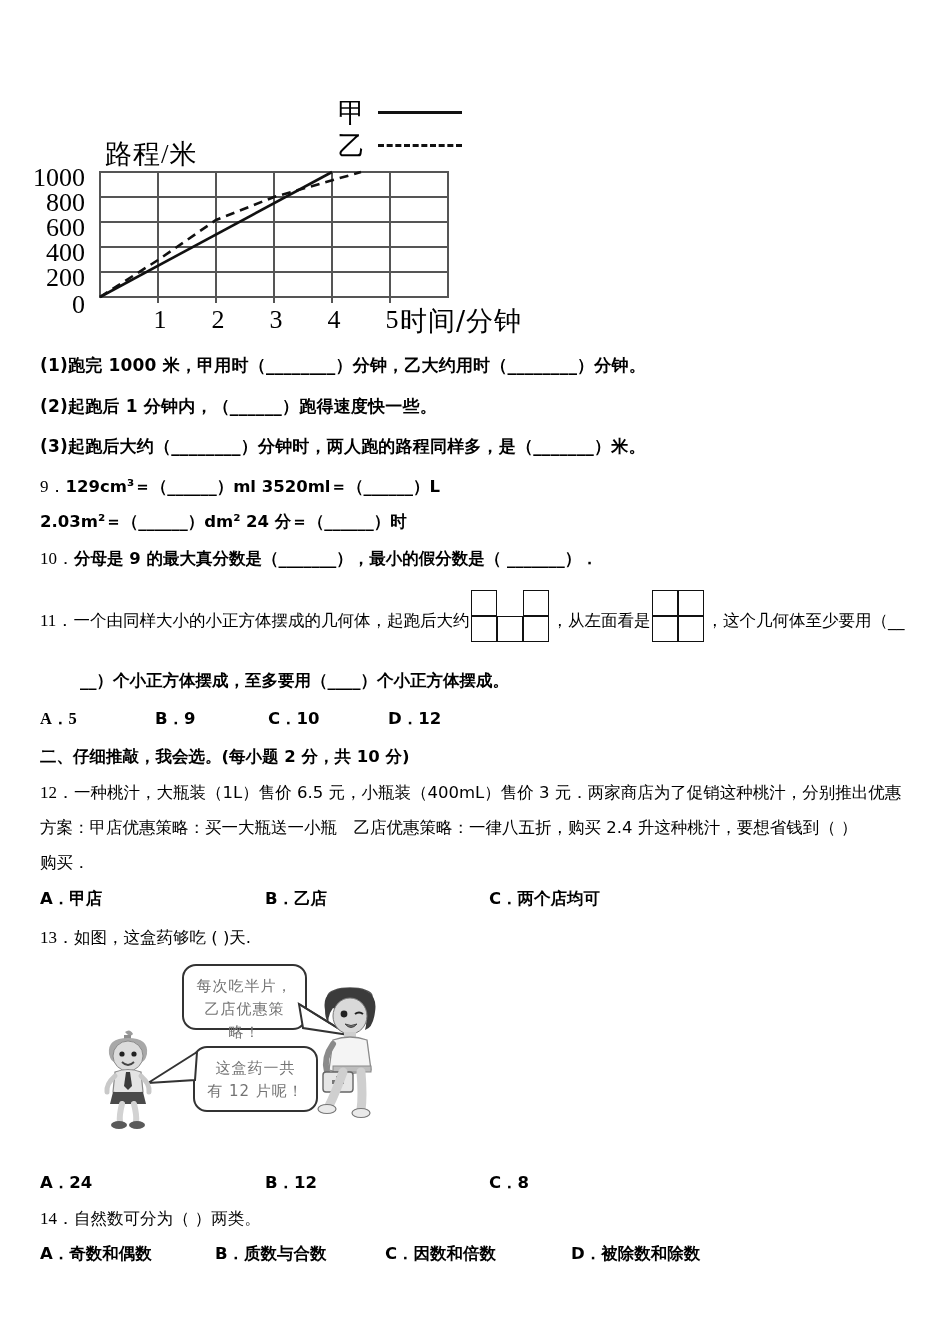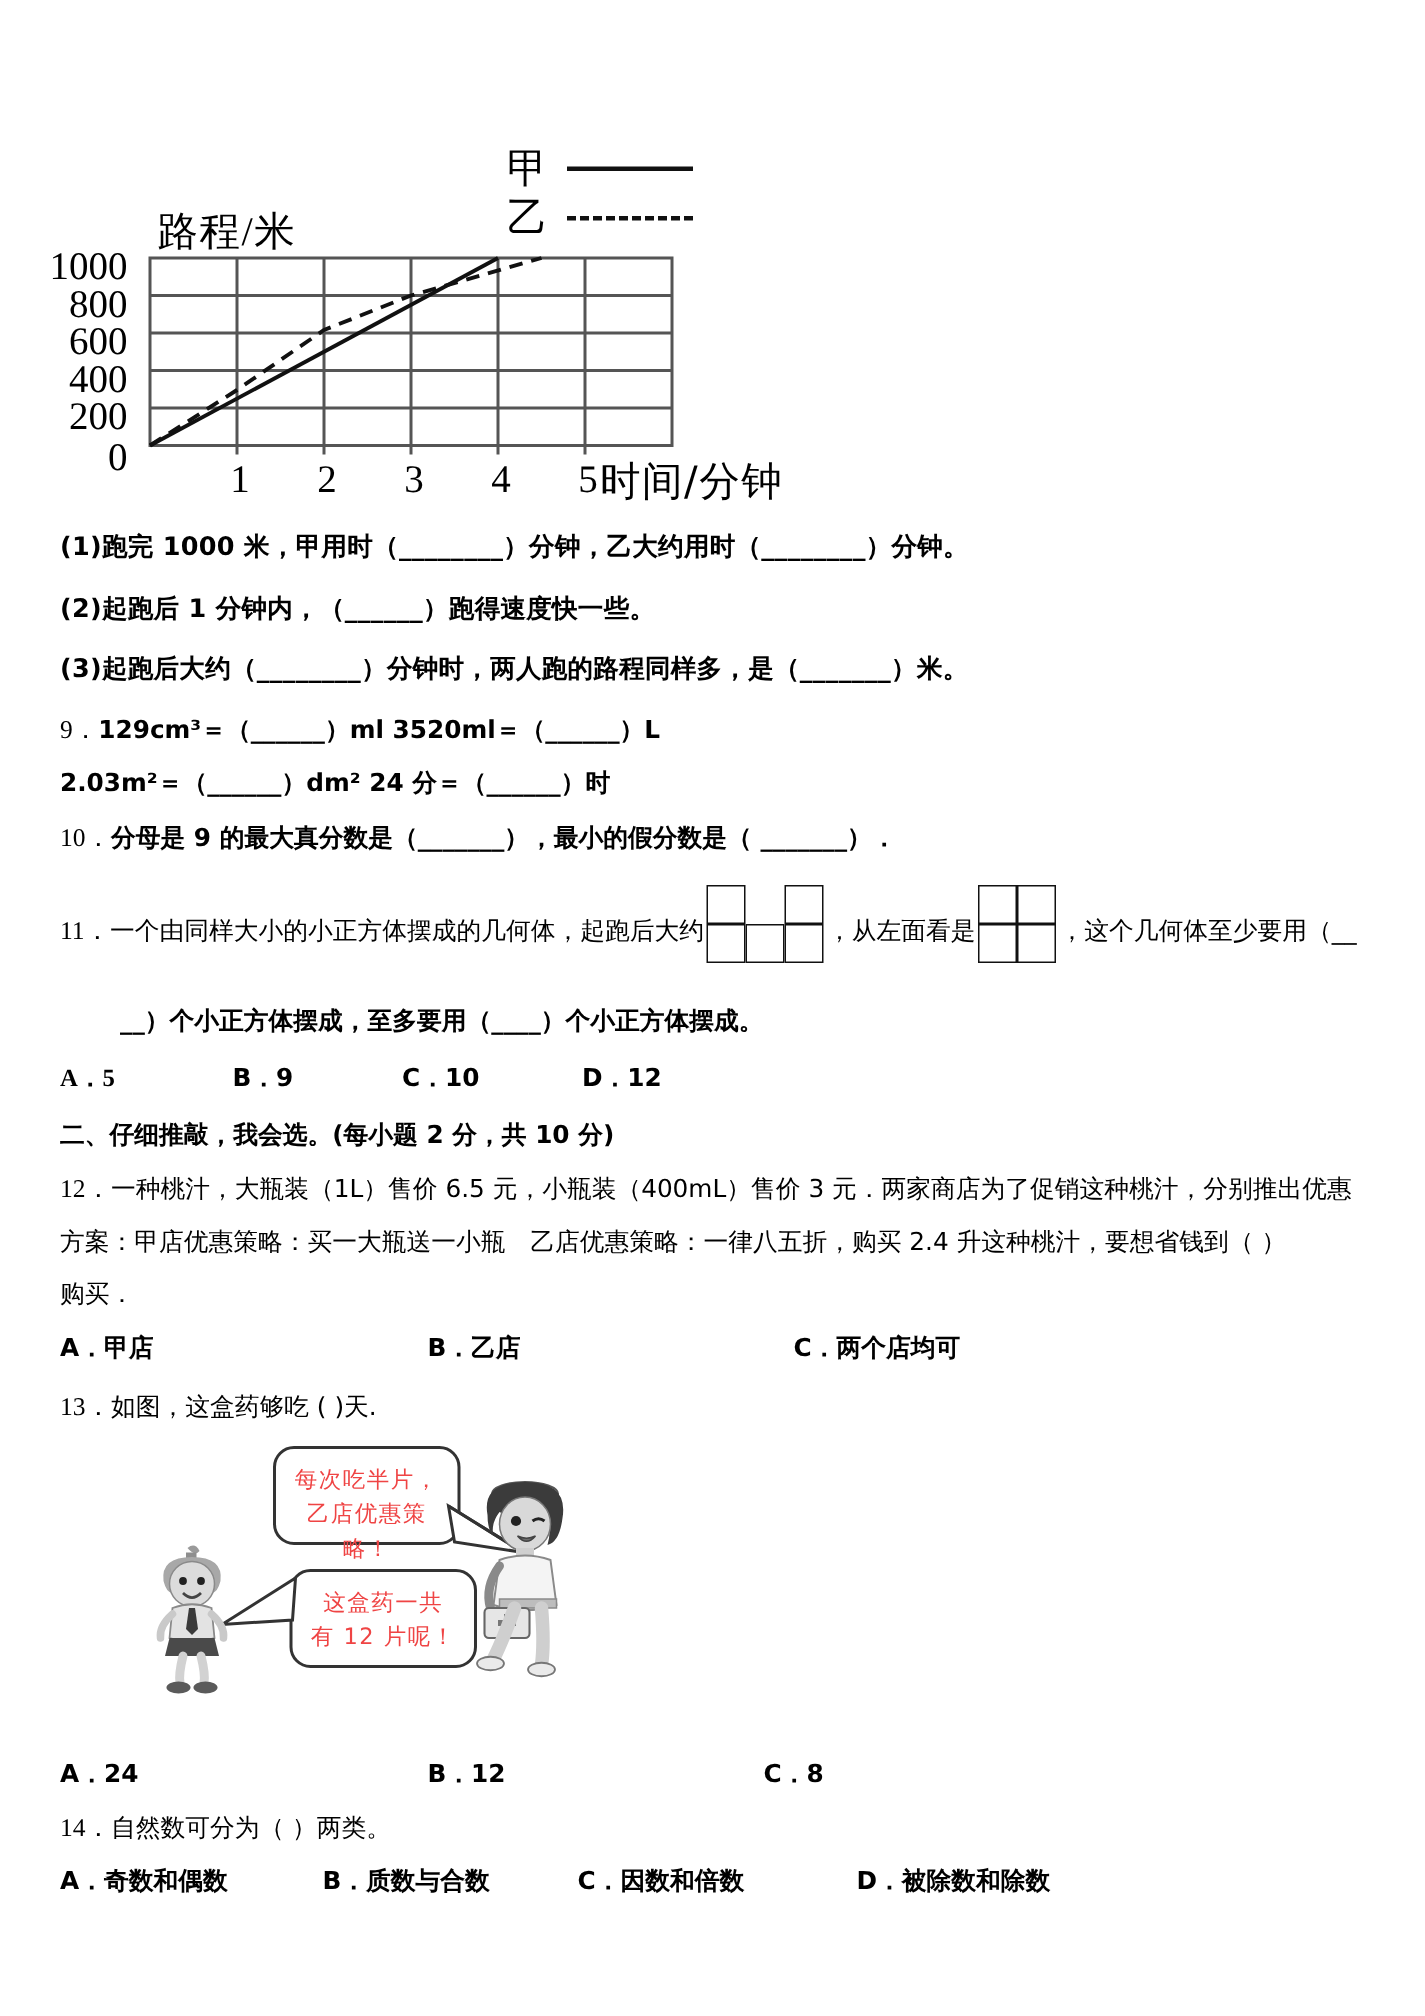--- a/index.html
+++ b/index.html
@@ -171,21 +171,21 @@
   .bubble {
     position: absolute;
     border: 2px solid #333;
     border-radius: 14px;
     background: #fff;
     font-family: "DejaVu Sans", sans-serif;
     font-size: 15px;
     line-height: 1.55;
     text-align: center;
     padding: 9px 10px;
-    color: #ef4444;
+    color: #737373;
     box-sizing: border-box;
   }
   .bubble .bl { display: block; letter-spacing: 1px; }
   .person {
     position: absolute;
   }
 </style>
 </head>
 <body>
 
@@ -297,21 +297,21 @@
     <div class="num-q" style="margin-top:12px;">
       <span class="qnum">12．</span><span class="plain">一种桃汁，大瓶装（1L）售价 6.5 元，小瓶装（400mL）售价 3 元．两家商店为了促销这种桃汁，分别推出优惠</span>
     </div>
     <div class="num-q plain">
       <span>方案：甲店优惠策略：买一大瓶送一小瓶　乙店优惠策略：一律八五折，购买 2.4 升这种桃汁，要想省钱到（      ）</span>
     </div>
     <div class="num-q plain">
       <span>购买．</span>
     </div>
 
-    <div class="opts" style="margin-top:14px;gap:20px;">
+    <div class="opts" style="margin-top:14px;">
       <span class="opt" style="width:225px;">A．甲店</span>
       <span class="opt" style="width:224px;">B．乙店</span>
       <span class="opt">C．两个店均可</span>
     </div>
 
     <div class="num-q" style="margin-top:16px;">
       <span class="qnum">13．</span><span class="plain">如图，这盒药够吃 (    )天.</span>
     </div>
 
     <div class="illus">
@@ -388,21 +388,21 @@
         <path d="M27 76 q-3 12 -2 18" stroke="#d2d2d2" stroke-width="6" fill="none" stroke-linecap="round"></path>
         <path d="M39 76 q3 12 2 18" stroke="#d2d2d2" stroke-width="6" fill="none" stroke-linecap="round"></path>
 
         <ellipse cx="24" cy="97" rx="8" ry="4" fill="#5a5a5a"></ellipse>
         <ellipse cx="42" cy="97" rx="8" ry="4" fill="#5a5a5a"></ellipse>
       </svg>
     </div>
 
     <div class="opts" style="margin-top:30px;">
       <span class="opt" style="width:225px;">A．24</span>
-      <span class="opt" style="width:224px;margin-left:20px;">B．12</span>
+      <span class="opt" style="width:224px;">B．12</span>
       <span class="opt">C．8</span>
     </div>
 
     <div class="num-q" style="margin-top:8px;">
       <span class="qnum">14．</span><span class="plain">自然数可分为（  ）两类。</span>
     </div>
 
     <div class="opts" style="margin-top:12px;">
       <span class="opt" style="width:175px;">A．奇数和偶数</span>
       <span class="opt" style="width:170px;">B．质数与合数</span>

